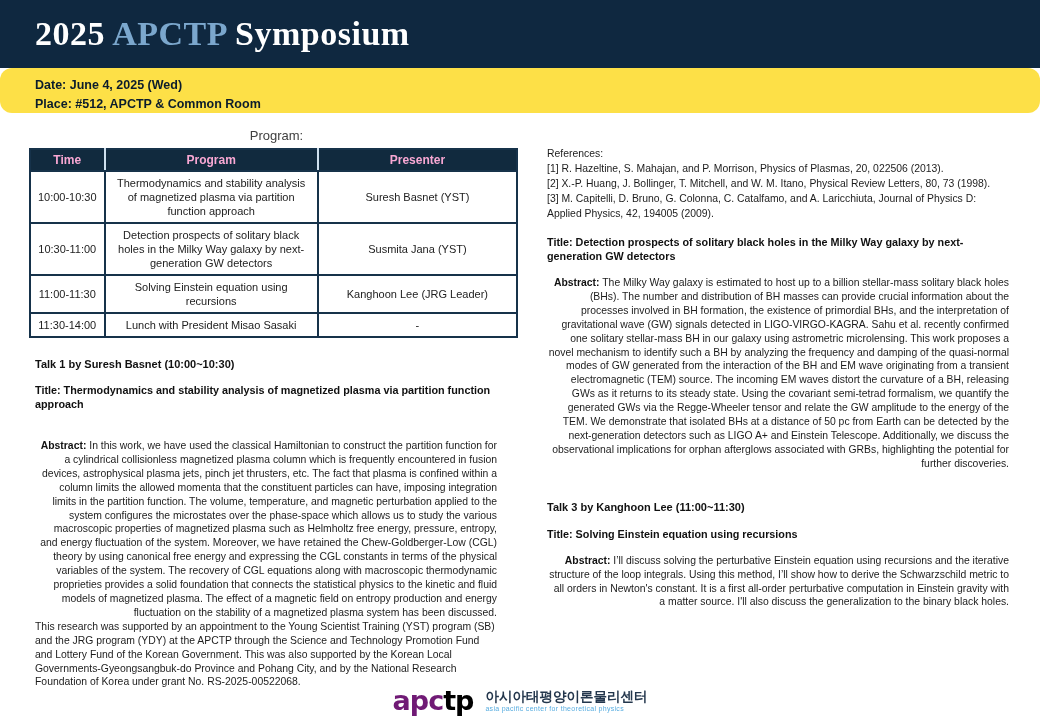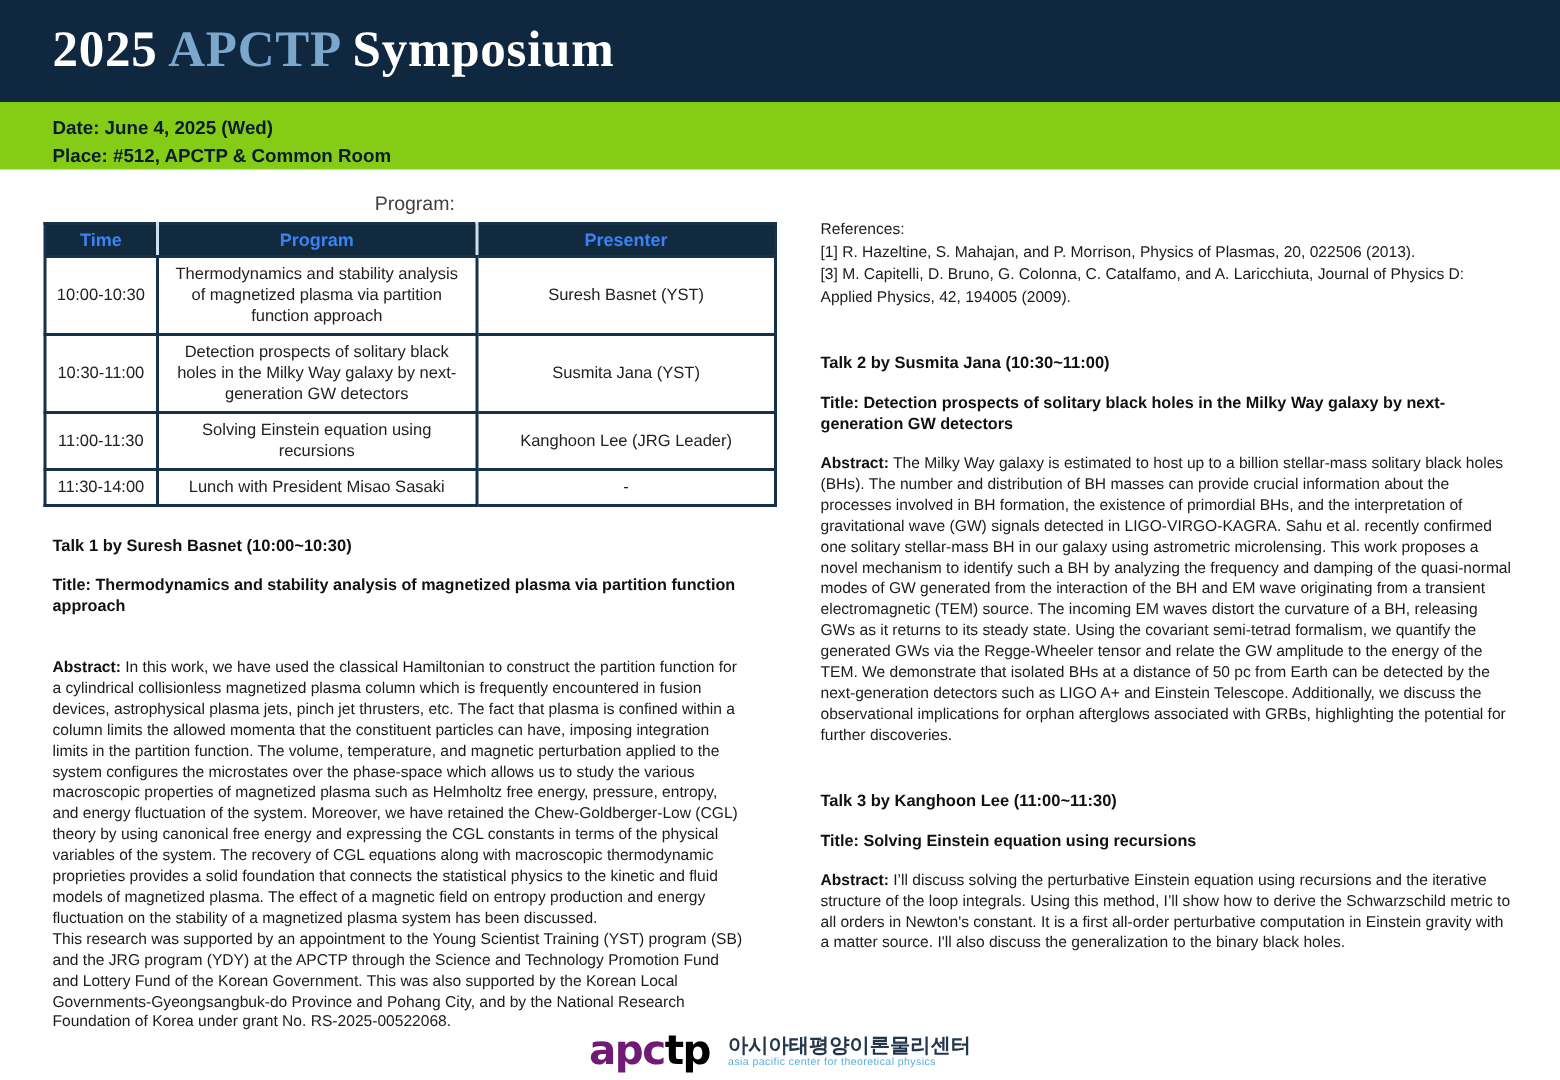--- a/index.html
+++ b/index.html
@@ -7,38 +7,38 @@
         font-family:"Liberation Sans",sans-serif;color:#1c1c1c;overflow:hidden;padding-left:32px;}
 
   
   .header{position:absolute;left:0;top:0;width:1040px;height:68px;background:#0f2840;
           display:flex;align-items:center;}
   .header .title{font-family:"Liberation Serif",serif;font-weight:bold;font-size:34px;
           color:#ffffff;margin-left:35px;letter-spacing:.5px;}
   .header .accent{color:#7ba7cd;}
 
   
-  .infoband{position:absolute;left:0;top:68px;width:1040px;height:45px;background:#84cc16;
-            padding-top:8px;box-sizing:border-box;}
+  .infoband{position:absolute;left:0;top:68px;width:1040px;height:45px;background:#fde047;
+            padding-top:8px;box-sizing:border-box;border-radius:12px;}
   .infoband p{margin:0 0 0 35px;font-size:12.5px;font-weight:bold;color:#0b1c2c;line-height:19px;}
 
   
   .left-col{position:absolute;left:29px;top:128px;width:489px;}
   .program-label{margin:0 0 5px 6px;font-size:13px;font-weight:normal;color:#404040;text-align:center;}
   table.schedule{width:100%;border-collapse:collapse;border:2px solid #16324a;
                  table-layout:fixed;}
-  table.schedule th{background:#112a3e;color:#3b82f6;font-size:12px;font-weight:bold;
+  table.schedule th{background:#112a3e;color:#f9a8d4;font-size:12px;font-weight:bold;
                  padding:3px 2px;border-bottom:2px solid #16324a;}
   table.schedule th + th{border-left:2px solid #cfe0ee;}
   table.schedule td{border:2px solid #16324a;font-size:11px;line-height:14px;
                  text-align:center;vertical-align:middle;padding:4px 6px;color:#222;}
   .talk-text{margin:20px 21px 0 6px;}
   .talk-heading{margin:0;font-size:11px;font-weight:bold;color:#111;}
   .talk-title{margin:13px 0 0 0;font-size:10.8px;font-weight:bold;line-height:14px;color:#111;}
-  .talk-abstract{margin:28px 0 0 0;font-size:10.4px;line-height:13.9px;text-align:left;}
+  .talk-abstract{margin:28px 0 0 0;font-size:10.4px;line-height:13.9px;text-align:right;}
   .talk-abstract b{color:#111;}
   .funding{margin:0;font-size:10.4px;line-height:13.9px;}
 
   
   .right-col{position:absolute;left:547px;top:146px;width:462px;}
   .refs{margin:0;font-size:10.4px;line-height:15px;}
   .refs .refs-label{margin-bottom:0px;}
   .right-col .talk-heading{margin-top:30px;}
   .right-col .talk-title{margin-top:14px;}
   .right-col .talk-abstract{margin-top:13px;}
@@ -113,24 +113,24 @@
       <p class="talk-title">Title: Thermodynamics and stability analysis of magnetized plasma via partition function approach</p>
       <p class="talk-abstract"><b>Abstract:</b> <span>In this work, we have used the classical Hamiltonian to construct the partition function for a cylindrical collisionless magnetized plasma column which is frequently encountered in fusion devices, astrophysical plasma jets, pinch jet thrusters, etc. The fact that plasma is confined within a column limits the allowed momenta that the constituent particles can have, imposing integration limits in the partition function. The volume, temperature, and magnetic perturbation applied to the system configures the microstates over the phase-space which allows us to study the various macroscopic properties of magnetized plasma such as Helmholtz free energy, pressure, entropy, and energy fluctuation of the system. Moreover, we have retained the Chew-Goldberger-Low (CGL) theory by using canonical free energy and expressing the CGL constants in terms of the physical variables of the system. The recovery of CGL equations along with macroscopic thermodynamic proprieties provides a solid foundation that connects the statistical physics to the kinetic and fluid models of magnetized plasma. The effect of a magnetic field on entropy production and energy fluctuation on the stability of a magnetized plasma system has been discussed.</span></p>
       <p class="funding">This research was supported by an appointment to the Young Scientist Training (YST) program (SB) and the JRG program (YDY) at the APCTP through the Science and Technology Promotion Fund and Lottery Fund of the Korean Government. This was also supported by the Korean Local Governments-Gyeongsangbuk-do Province and Pohang City, and by the National Research Foundation of Korea under grant No. RS-2025-00522068.</p>
     </div>
   </div>
 
   <div class="right-col">
     <div class="refs">
       <div class="refs-label">References:</div>
       <div>[1] R. Hazeltine, S. Mahajan, and P. Morrison, Physics of Plasmas, 20, 022506 (2013).</div>
+      <div>[2] X.-P. Huang, J. Bollinger, T. Mitchell, and W. M. Itano, Physical Review Letters, 80, 73 (1998).</div>
       <div>[3] M. Capitelli, D. Bruno, G. Colonna, C. Catalfamo, and A. Laricchiuta, Journal of Physics D: Applied Physics, 42, 194005 (2009).</div>
     </div>
 
-    <p class="talk-heading">Talk 2 by Susmita Jana (10:30~11:00)</p>
     <p class="talk-title">Title: Detection prospects of solitary black holes in the Milky Way galaxy by next-generation GW detectors</p>
     <p class="talk-abstract"><b>Abstract:</b> <span>The Milky Way galaxy is estimated to host up to a billion stellar-mass solitary black holes (BHs). The number and distribution of BH masses can provide crucial information about the processes involved in BH formation, the existence of primordial BHs, and the interpretation of gravitational wave (GW) signals detected in LIGO-VIRGO-KAGRA. Sahu et al. recently confirmed one solitary stellar-mass BH in our galaxy using astrometric microlensing. This work proposes a novel mechanism to identify such a BH by analyzing the frequency and damping of the quasi-normal modes of GW generated from the interaction of the BH and EM wave originating from a transient electromagnetic (TEM) source. The incoming EM waves distort the curvature of a BH, releasing GWs as it returns to its steady state. Using the covariant semi-tetrad formalism, we quantify the generated GWs via the Regge-Wheeler tensor and relate the GW amplitude to the energy of the TEM. We demonstrate that isolated BHs at a distance of 50 pc from Earth can be detected by the next-generation detectors such as LIGO A+ and Einstein Telescope.  Additionally, we discuss the observational implications for orphan afterglows associated with GRBs, highlighting the potential for further discoveries.</span></p>
 
     <p class="talk-heading">Talk 3 by Kanghoon Lee (11:00~11:30)</p>
     <p class="talk-title">Title: Solving Einstein equation using recursions</p>
     <p class="talk-abstract"><b>Abstract:</b> <span>I’ll discuss solving the perturbative Einstein equation using recursions and the iterative structure of the loop integrals. Using this method, I’ll show how to derive the Schwarzschild metric to all orders in Newton's constant. It is a first all-order perturbative computation in Einstein gravity with a matter source. I'll also discuss the generalization to the binary black holes.</span></p>
   </div>
 
   <div class="footer">
     <div class="wordmark"><span class="navy">apc</span><span class="blue">tp</span></div>

